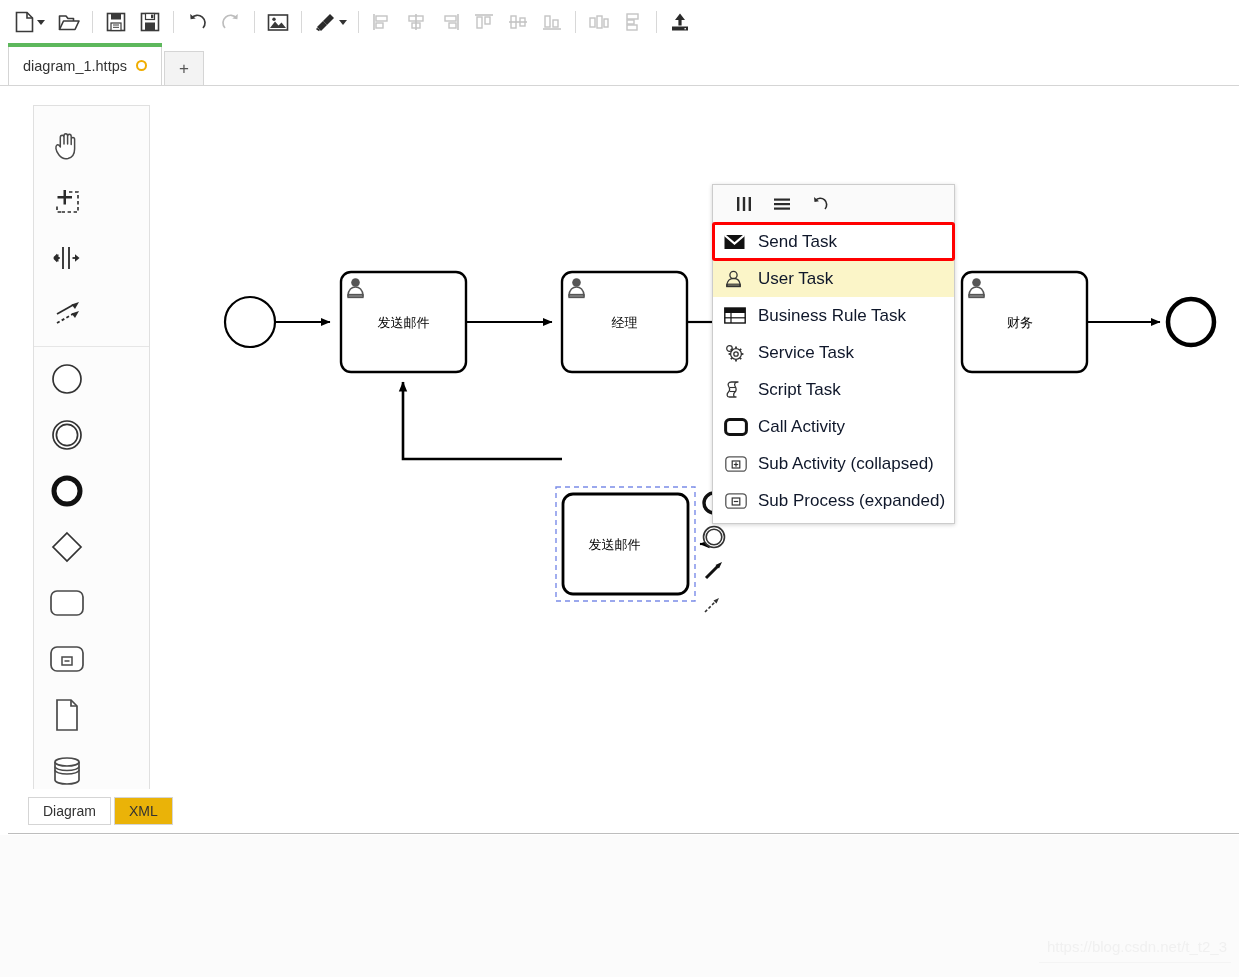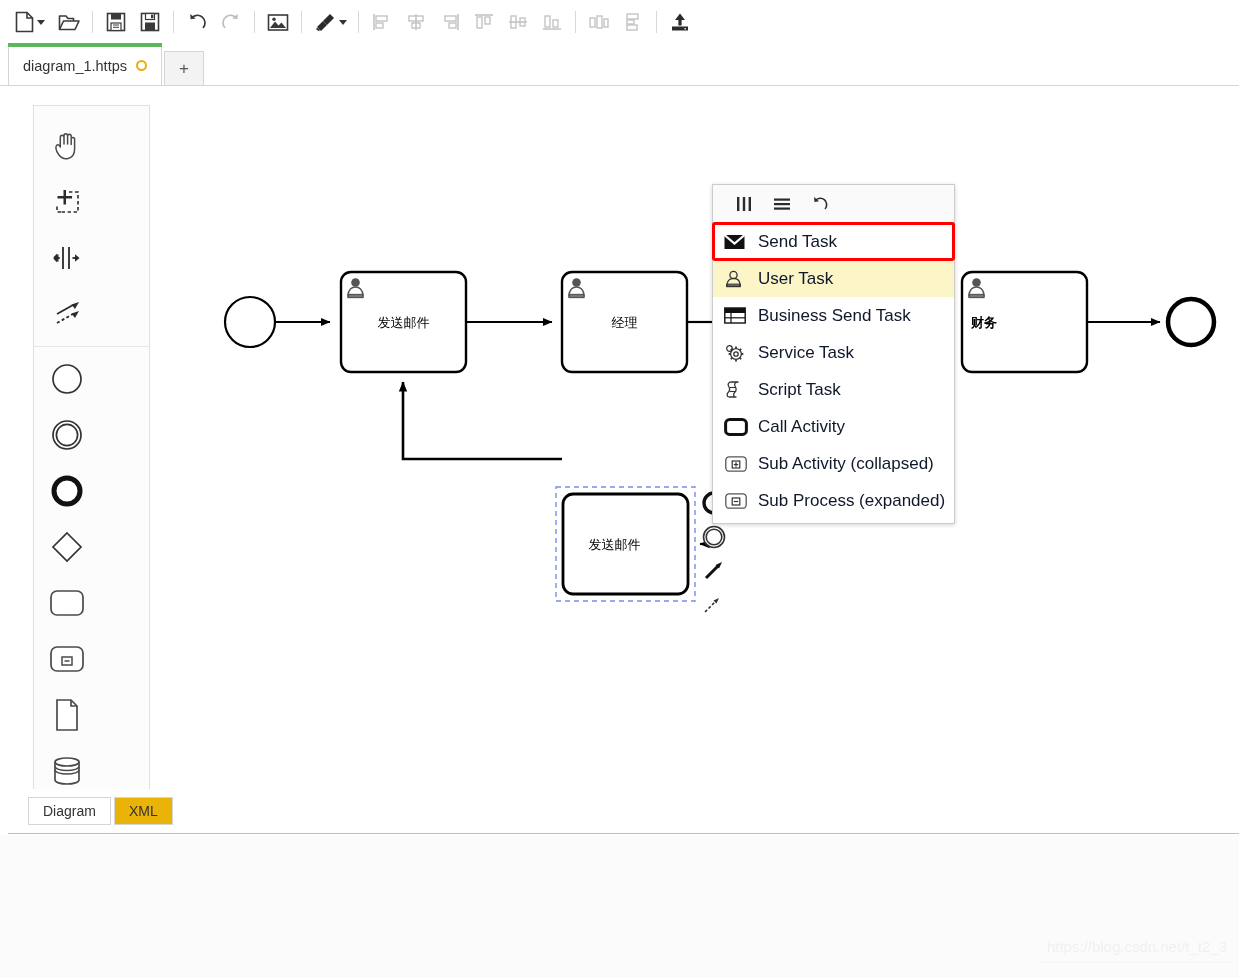--- a/index.html
+++ b/index.html
@@ -528,21 +528,21 @@
 
       <g>
         <rect x="563" y="408" width="125" height="100" rx="10" fill="#fff" stroke="#000" stroke-width="2.8"></rect>
       </g>
 
       <path d="M718 458 L700 458" fill="none" stroke="#000" stroke-width="2.2" marker-end="url(#arr)"></path>
     </svg>
 
     <div class="bpmn-label" style="left:341px; top:228px; width:125px;">发送邮件</div>
     <div class="bpmn-label" style="left:562px; top:228px; width:125px;">经理</div>
-    <div class="bpmn-label" style="left:922px; top:228px; width:124px;font-weight:bold;">财务</div>
+    <div class="bpmn-label" style="left:958px; top:228px; width:124px;">财务</div>
     <div class="bpmn-label" style="left:563px; top:450px; width:103px;">发送邮件</div>
 
     <div class="ctxpad">
       <div class="ctxpad-item">
         <svg width="26" height="26" viewBox="0 0 26 26">
           <circle cx="13" cy="13" r="10" fill="#fff" stroke="#111" stroke-width="3.4"></circle>
         </svg>
       </div>
       <div class="ctxpad-item">
         <svg width="26" height="26" viewBox="0 0 26 26">
@@ -616,21 +616,21 @@
 
         <div class="menu-item">
           <span class="mi-icon">
             <svg width="22" height="17" viewBox="0 0 22 17">
               <rect x="0.8" y="1" width="20.4" height="15" fill="#fff" stroke="#111" stroke-width="1.4"></rect>
               <rect x="0.8" y="1" width="20.4" height="5" fill="#111"></rect>
               <line x1="0.8" y1="10.8" x2="21.2" y2="10.8" stroke="#111" stroke-width="1.2"></line>
               <line x1="7" y1="6" x2="7" y2="16" stroke="#111" stroke-width="1.2"></line>
             </svg>
           </span>
-          <span>Business Send Task</span>
+          <span>Business Rule Task</span>
         </div>
 
         <div class="menu-item">
           <span class="mi-icon">
             <svg width="22" height="20" viewBox="0 0 22 20">
               <circle cx="12" cy="11" r="5.4" fill="none" stroke="#333" stroke-width="1.3"></circle>
               <circle cx="12" cy="11" r="2.2" fill="none" stroke="#333" stroke-width="1.3"></circle>
               <g stroke="#333" stroke-width="1.8">
                 <line x1="12" y1="3.6" x2="12" y2="5.6"></line>
                 <line x1="12" y1="16.4" x2="12" y2="18.4"></line>

